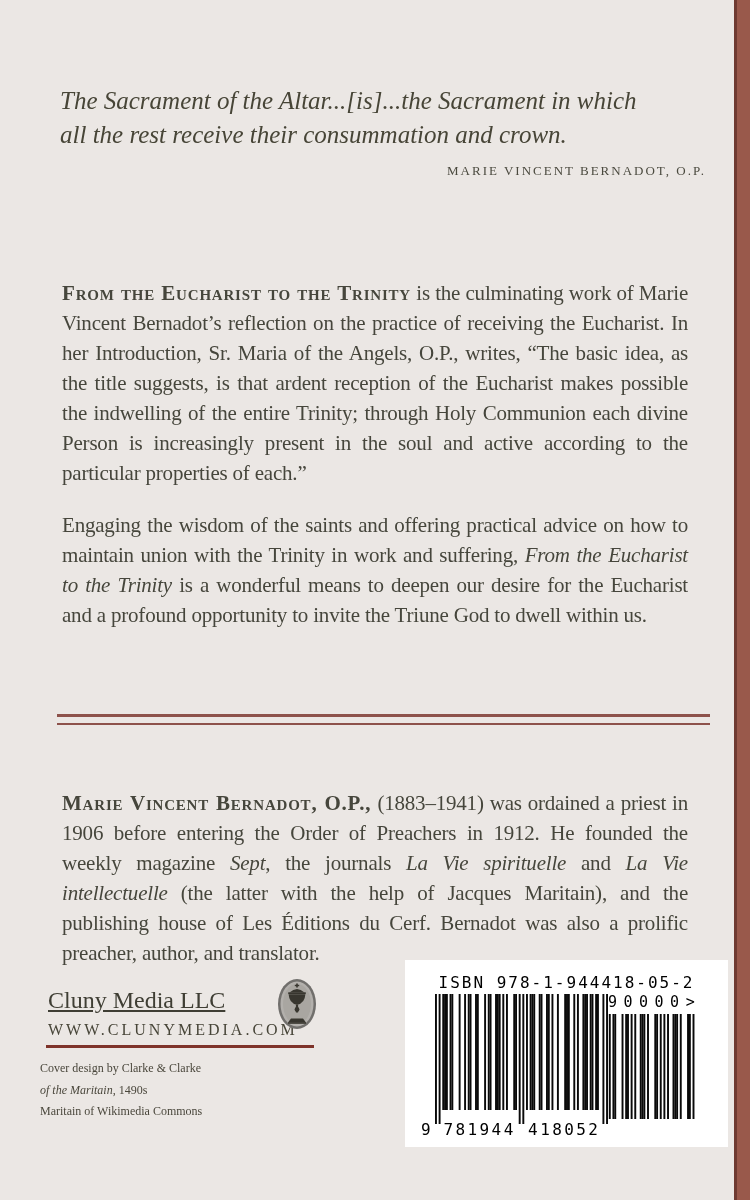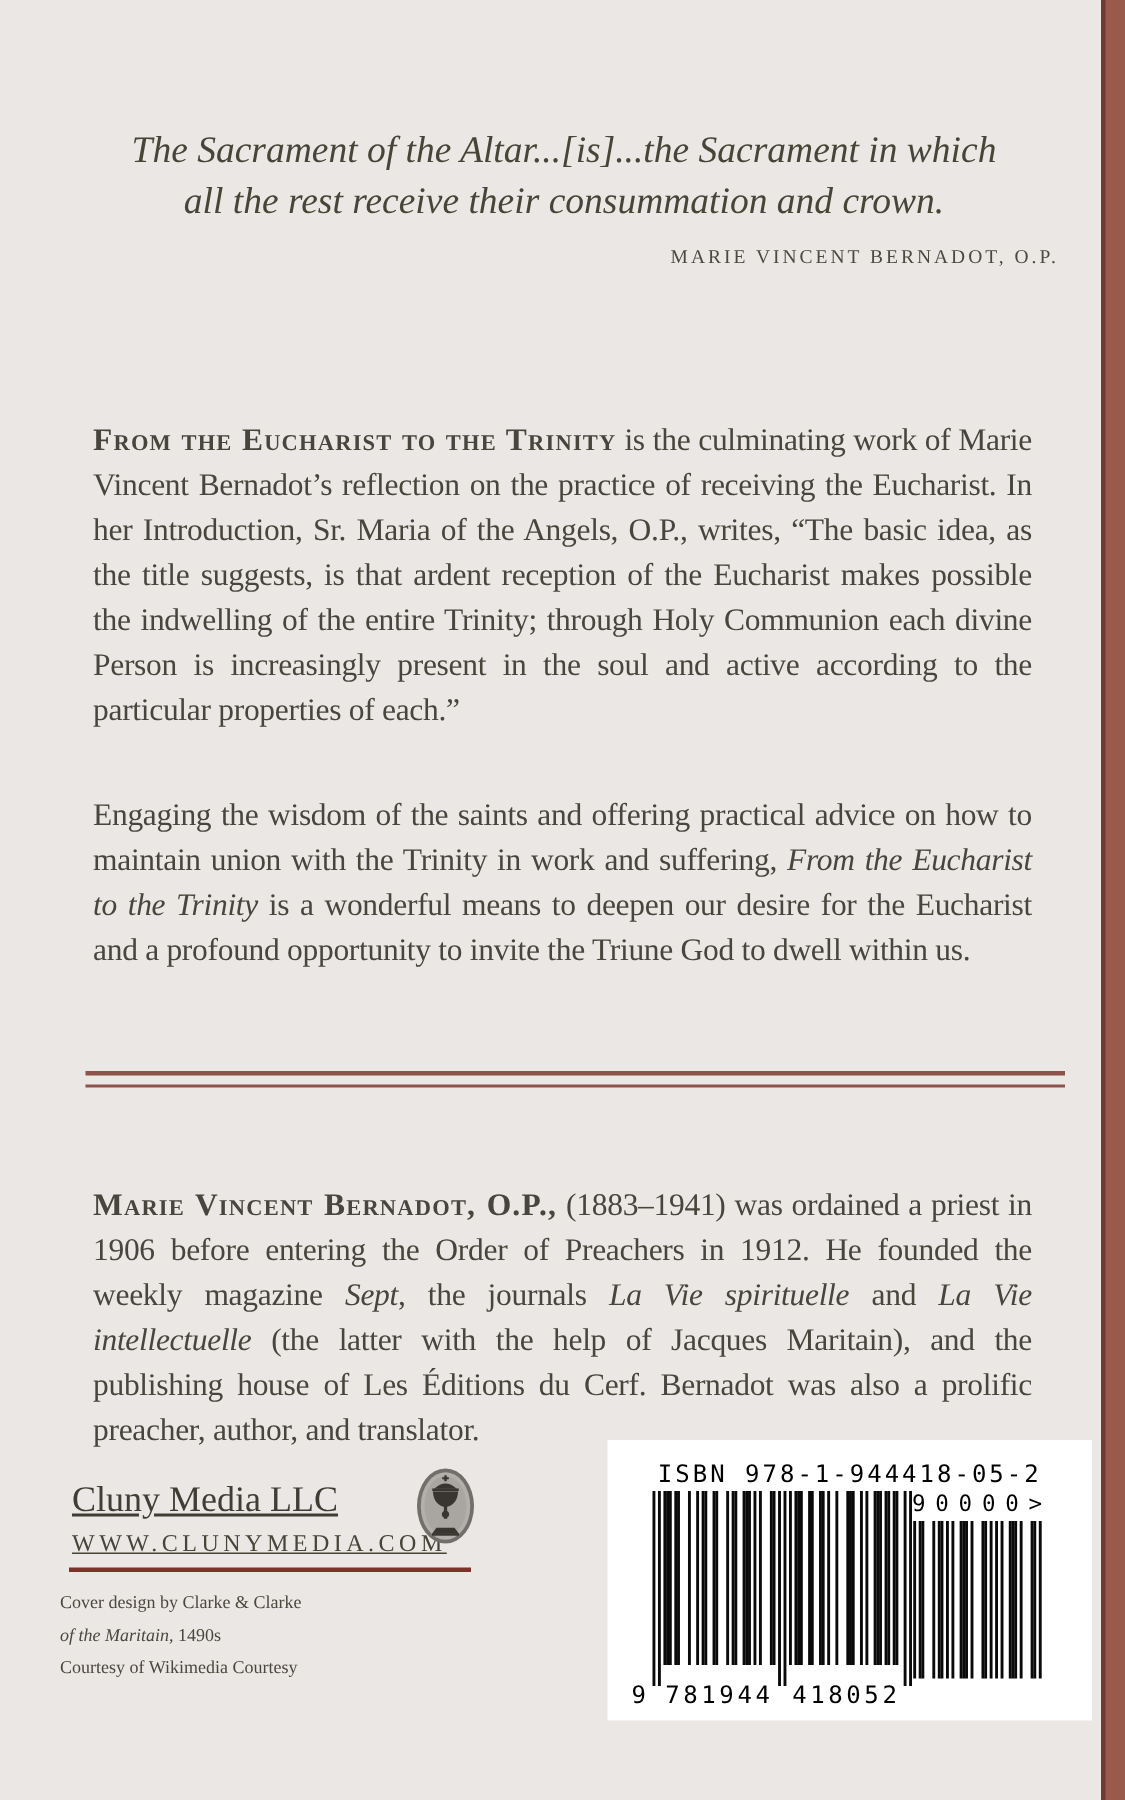--- a/index.html
+++ b/index.html
@@ -7,46 +7,46 @@
     position:relative;width:750px;height:1200px;overflow:hidden;
     background:#ebe7e4;
     font-family:"Liberation Serif", serif;
   }
   .right-strip{
     position:absolute;top:0;right:0;bottom:0;width:13px;
     background:#99594b;border-left:3px solid #6f3a31;
   }
   .quote{
     position:absolute;left:60px;right:58px;top:84px;
-    text-align:center;font-style:italic;
+    text-align:left;font-style:italic;
     font-size:25px;line-height:34px;color:#474537;
   }
   .attribution{
     position:absolute;right:44px;top:163px;
     font-size:13px;letter-spacing:2px;color:#4b4a3f;
   }
   .bodycopy{
     position:absolute;left:62px;right:62px;
     font-size:21px;line-height:30px;letter-spacing:-0.2px;
     text-align:justify;color:#46463c;
   }
   .synopsis{top:278px;}
   .bodycopy p{margin:0;}
-  .bodycopy p + p{margin-top:40px;}
+  .bodycopy p + p{margin-top:22px;}
   .lead-caps{
     font-variant:small-caps;font-weight:700;letter-spacing:0.8px;
   }
   .double-rule{
     position:absolute;left:57px;right:40px;top:714px;height:6px;
     border-top:3px solid #8d524b;border-bottom:2px solid #8d524b;
   }
   .bio{top:788px;}
   .publisher{position:absolute;left:48px;top:986px;color:#3f3e34;}
   .publisher-name{font-size:24px;line-height:28px;text-decoration:underline;}
-  .publisher-site{font-size:16px;letter-spacing:3px;margin-top:7px;color:#474538;text-decoration:underline;}
+  .publisher-site{font-size:16px;letter-spacing:3px;margin-top:7px;color:#474538;}
   .logo{position:absolute;left:277px;top:978px;width:40px;height:52px;}
   .pub-rule{position:absolute;left:46px;width:268px;top:1045px;height:3px;background:#7e332a;}
   .credits{
     position:absolute;left:40px;top:1058px;
     font-size:12px;line-height:21.5px;color:#4a473c;
   }
   .barcode-panel{
     position:absolute;left:405px;top:960px;width:323px;height:187px;
     background:#ffffff;
   }
@@ -103,21 +103,21 @@
       <path d="M14 40.5 L26 40.5 L29 44.5 L11 44.5 Z"></path>
       <rect x="11" y="44.2" width="18" height="1.6"></rect>
     </g>
   </svg>
 
   <div class="pub-rule"></div>
 
   <div class="credits">
     <div>Cover design by Clarke &amp; Clarke</div>
     <div><i>of the Maritain</i><span>, 1490s</span></div>
-    <div>Courtesy of Wikimedia Courtesy</div>
+    <div>Maritain of Wikimedia Commons</div>
   </div>
 
   <div class="barcode-panel">
     <div class="isbn-line">ISBN 978-1-944418-05-2</div>
     <svg class="ean13" id="ean13-svg" width="192" height="146">
         <rect x="14" y="2" width="1.9200000000000002" height="130" fill="#0a0a0a"></rect>
         <rect x="17.64" y="2" width="1.9200000000000002" height="130" fill="#0a0a0a"></rect>
         <rect x="21.28" y="2" width="1.9200000000000002" height="116" fill="#0a0a0a"></rect>
         <rect x="23.1" y="2" width="1.9200000000000002" height="116" fill="#0a0a0a"></rect>
         <rect x="24.92" y="2" width="1.9200000000000002" height="116" fill="#0a0a0a"></rect>

